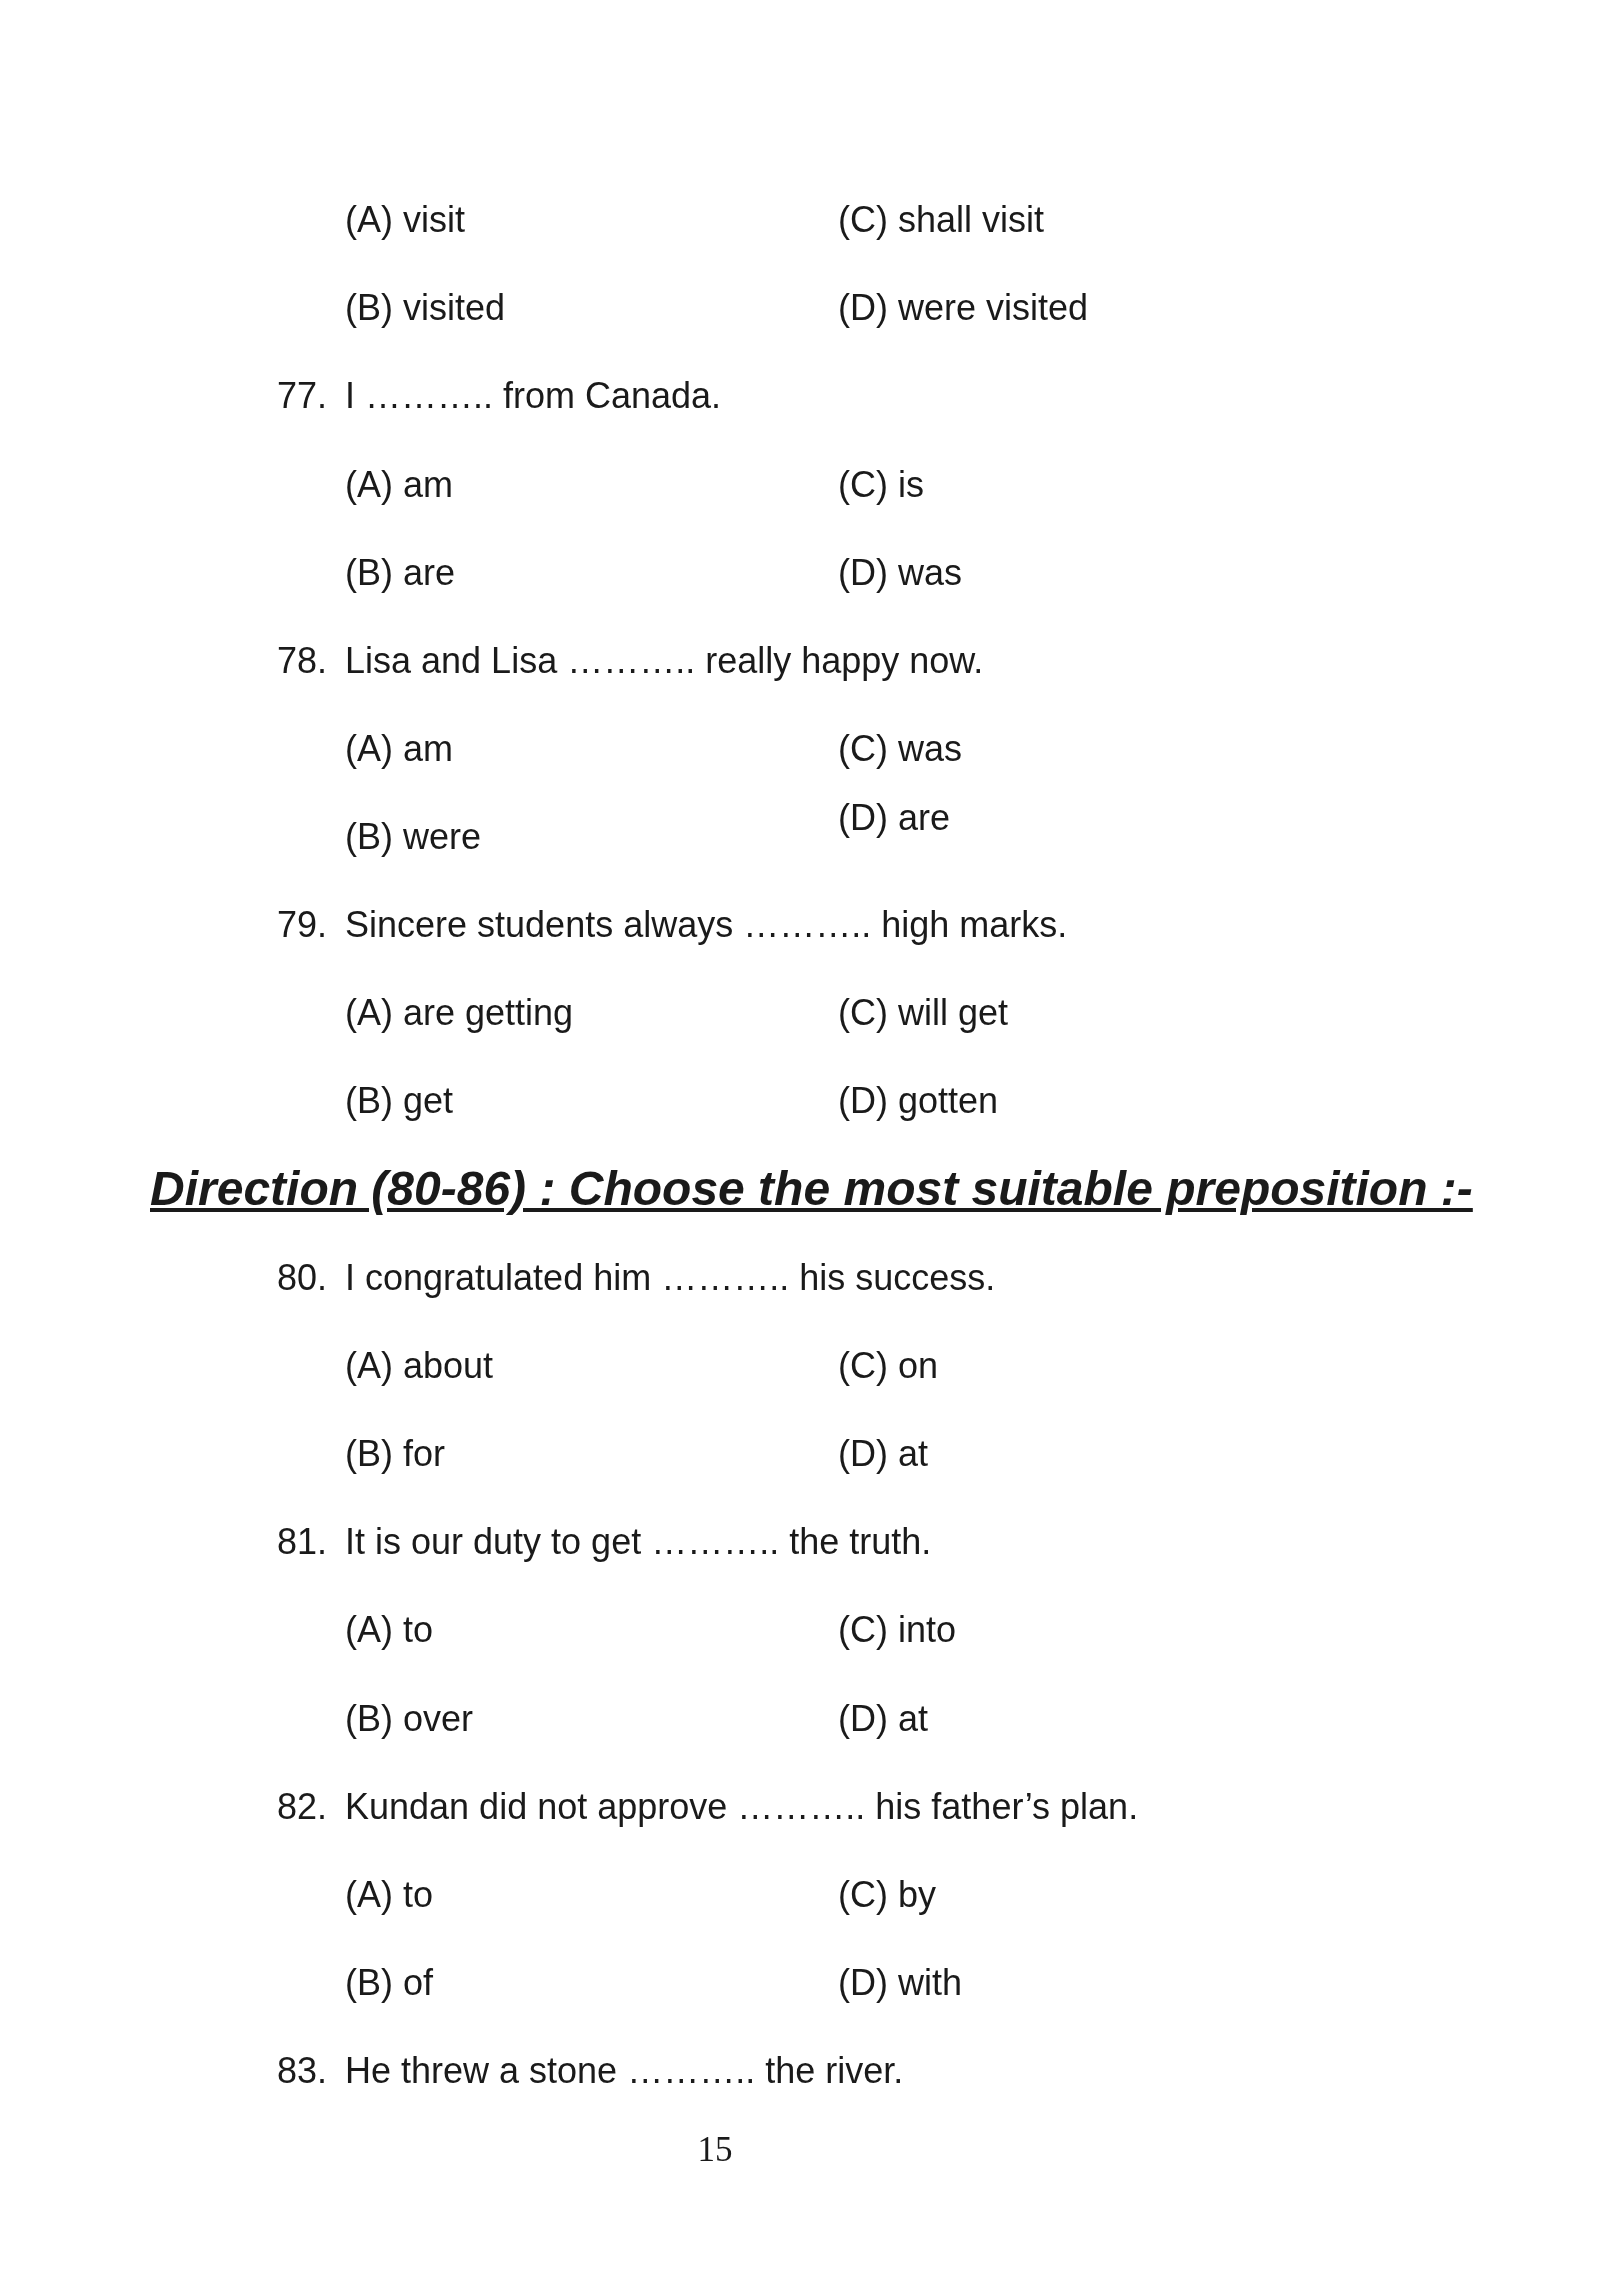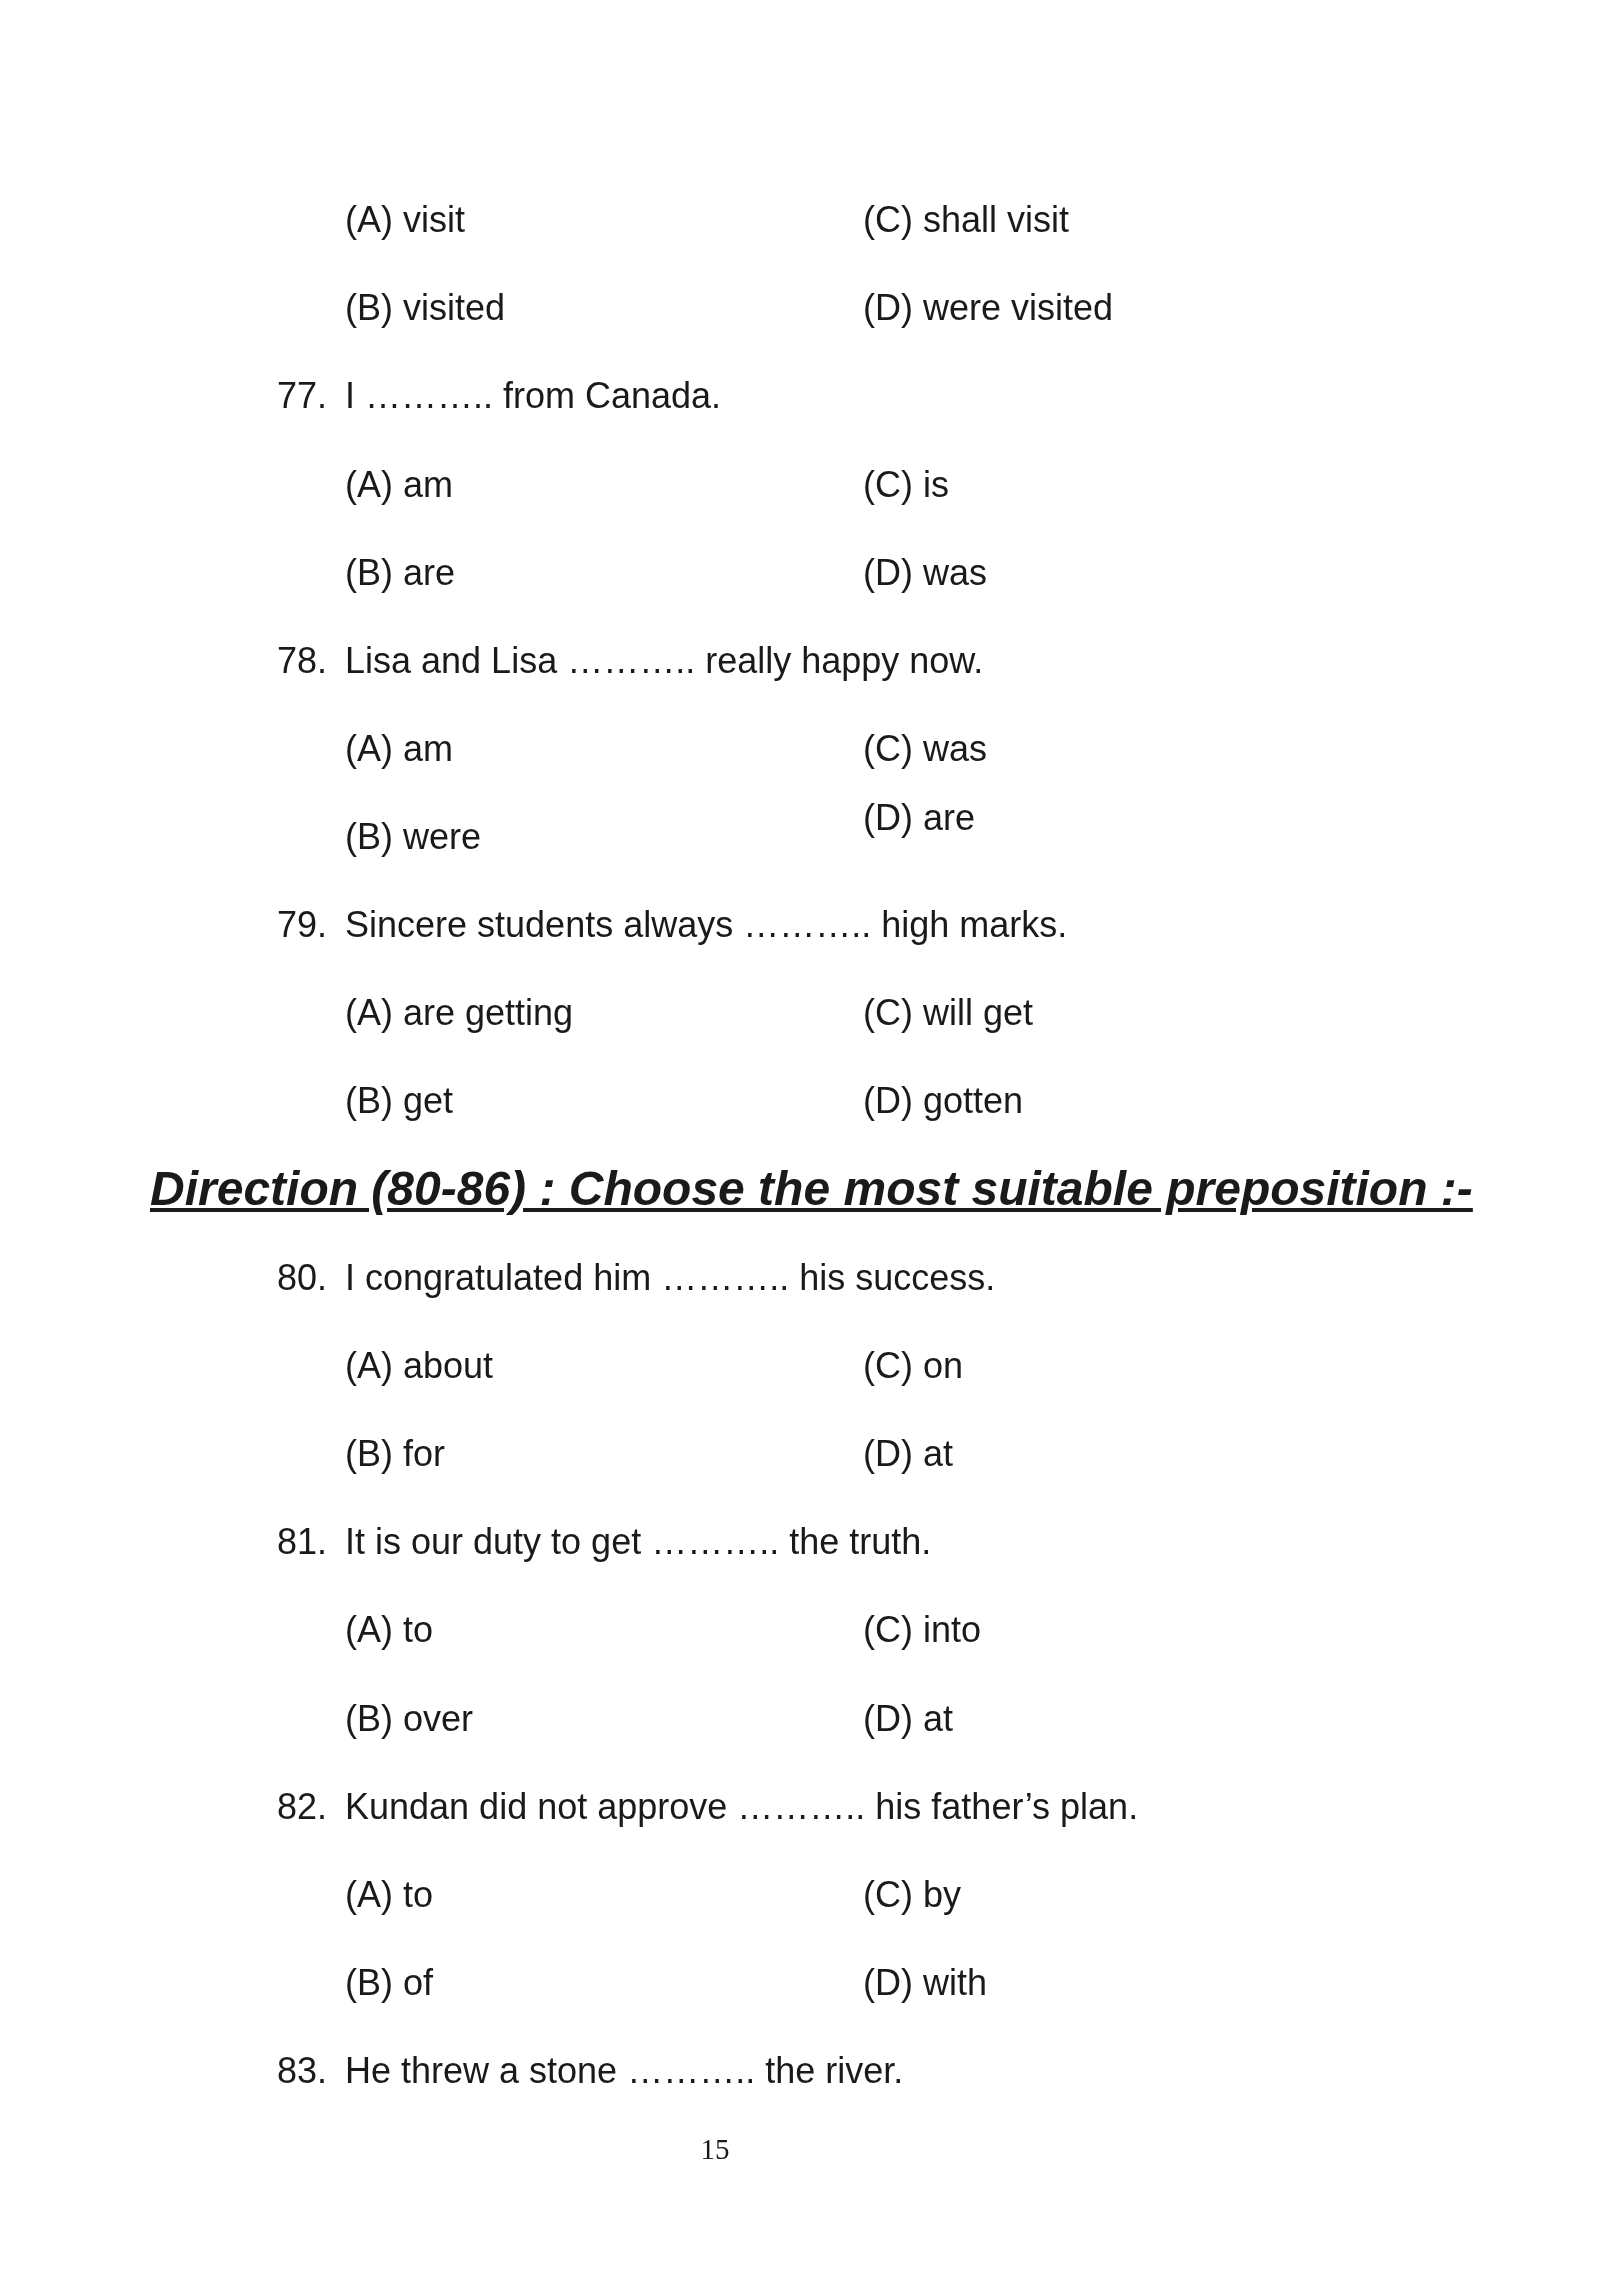--- a/index.html
+++ b/index.html
@@ -2,25 +2,25 @@
 <html><head>
 <meta charset="utf-8">
 <style>
   html, body { margin: 0; padding: 0; background: #ffffff; }
   body { width: 1621px; height: 2293px; position: relative; overflow: hidden;
          font-family: "Liberation Sans", sans-serif; color: #1a1a1a; }
   .line { position: absolute; font-size: 36px; line-height: 43px; white-space: nowrap; }
   .qnum { position: absolute; left: 245px; font-size: 36px; line-height: 43px; margin-left: 32px; }
   .qtext { position: absolute; left: 345px; font-size: 36px; line-height: 43px; white-space: nowrap; text-align: center; }
   .optA { left: 345px; }
-  .optC { left: 838px; margin-left: 25px; }
+  .optC { left: 838px; }
   .direction { position: absolute; left: 150px; font-size: 48px; line-height: 43px;
                font-weight: bold; font-style: italic; white-space: nowrap; text-decoration: underline; }
   .pagenum { position: absolute; left: 0; width: 1430px; text-align: center;
-             font-family: "Liberation Serif", serif; font-size: 29px; line-height: 35px; }
+             font-family: "Liberation Serif", serif; font-size: 35px; line-height: 35px; }
 </style>
 </head>
 <body>
 
 <div class="line optA" style="top:198px">(A) visit</div>
 <div class="line optC" style="top:198px">(C) shall visit</div>
 <div class="line optA" style="top:286px">(B) visited</div>
 <div class="line optC" style="top:286px">(D) were visited</div>
 
 <div class="qnum" style="top:374px">77.</div>

